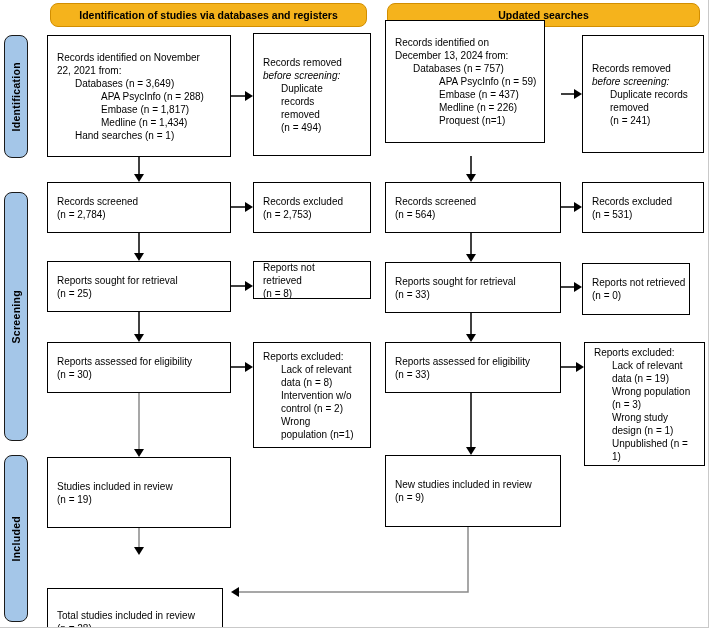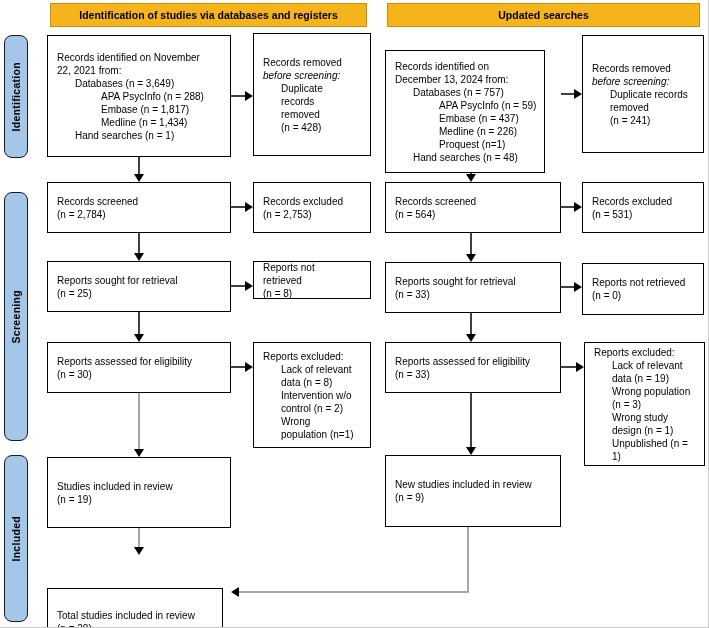--- a/index.html
+++ b/index.html
@@ -14,21 +14,21 @@
     background:var(--background);
     font-family:"Liberation Sans","DejaVu Sans",sans-serif;
     color:var(--text);
     border-right:1px solid #c9c9c9; border-bottom:1px solid #c9c9c9;
     box-sizing:border-box; overflow:hidden;
   }
   #arrows{position:absolute;left:0;top:0;pointer-events:none;}
   .banner{
     position:absolute; box-sizing:border-box;
     background:var(--header_bg); border:1.4px solid var(--header_border);
-    border-radius:0; display:flex; align-items:center; justify-content:center;
+    border-radius:8px; display:flex; align-items:center; justify-content:center;
     font-weight:bold; font-size:10.5px; text-align:center;
   }
   .stagebar{
     position:absolute; box-sizing:border-box;
     background:var(--sidebar_bg); border:1.6px solid var(--sidebar_border);
     border-radius:8px; display:flex; align-items:center; justify-content:center;
   }
   .vlabel{
     writing-mode:vertical-rl; transform:rotate(180deg);
     font-weight:bold; font-size:10.5px; letter-spacing:.3px; white-space:nowrap;
@@ -122,21 +122,21 @@
       <div class="tline ind2">Embase (n = 1,817)</div>
       <div class="tline ind2">Medline (n = 1,434)</div>
       <div class="tline ind1">Hand searches (n = 1)</div>
     </div>
   <div class="box" style="left:253px;top:33px;width:118px;height:123px">
       <div class="tline ind0">Records removed</div>
       <div class="tline ind0 it">before screening:</div>
       <div class="tline ind1">Duplicate</div>
       <div class="tline ind1">records</div>
       <div class="tline ind1">removed</div>
-      <div class="tline ind1">(n = 428)</div>
+      <div class="tline ind1">(n = 494)</div>
     </div>
   <div class="box" style="left:47px;top:182px;width:184px;height:51px">
       <div class="tline ind0">Records screened</div>
       <div class="tline ind0">(n = 2,784)</div>
     </div>
   <div class="box" style="left:253px;top:182px;width:118px;height:51px">
       <div class="tline ind0">Records excluded</div>
       <div class="tline ind0">(n = 2,753)</div>
     </div>
   <div class="box" style="left:47px;top:261px;width:184px;height:51px">
@@ -163,50 +163,49 @@
     </div>
   <div class="box" style="left:47px;top:457px;width:184px;height:71px">
       <div class="tline ind0">Studies included in review</div>
       <div class="tline ind0">(n = 19)</div>
     </div>
   <div class="box" style="left:47px;top:588px;width:176px;height:68px">
       <div class="tline ind0">Total studies included in review</div>
       <div class="tline ind0">(n = 28)</div>
     </div>
 
-  <div class="box" style="left:385px;top:50px;width:160px;height:123px">
+  <div class="box" style="left:385px;top:20px;width:160px;height:123px">
       <div class="tline ind0">Records identified on</div>
       <div class="tline ind0">December 13, 2024 from:</div>
       <div class="tline ind1">Databases (n = 757)</div>
       <div class="tline ind2">APA PsycInfo (n = 59)</div>
       <div class="tline ind2">Embase (n = 437)</div>
       <div class="tline ind2">Medline (n = 226)</div>
       <div class="tline ind2">Proquest (n=1)</div>
-      <div class="tline ind1">Hand searches (n = 48)</div>
     </div>
   <div class="box" style="left:582px;top:35px;width:122px;height:118px">
       <div class="tline ind0">Records removed</div>
       <div class="tline ind0 it">before screening:</div>
       <div class="tline ind1">Duplicate records</div>
       <div class="tline ind1">removed</div>
       <div class="tline ind1">(n = 241)</div>
     </div>
   <div class="box" style="left:385px;top:182px;width:176px;height:51px">
       <div class="tline ind0">Records screened</div>
       <div class="tline ind0">(n = 564)</div>
     </div>
   <div class="box" style="left:582px;top:182px;width:122px;height:51px">
       <div class="tline ind0">Records excluded</div>
       <div class="tline ind0">(n = 531)</div>
     </div>
   <div class="box" style="left:385px;top:262px;width:176px;height:51px">
       <div class="tline ind0">Reports sought for retrieval</div>
       <div class="tline ind0">(n = 33)</div>
     </div>
-  <div class="box" style="left:582px;top:263px;width:122px;height:52px">
+  <div class="box" style="left:582px;top:263px;width:108px;height:52px">
       <div class="tline ind0">Reports not retrieved</div>
       <div class="tline ind0">(n = 0)</div>
     </div>
   <div class="box" style="left:385px;top:342px;width:176px;height:51px">
       <div class="tline ind0">Reports assessed for eligibility</div>
       <div class="tline ind0">(n = 33)</div>
     </div>
   <div class="box" style="left:584px;top:342px;width:121px;height:124px">
       <div class="tline ind0">Reports excluded:</div>
       <div class="tline ind1">Lack of relevant</div>

